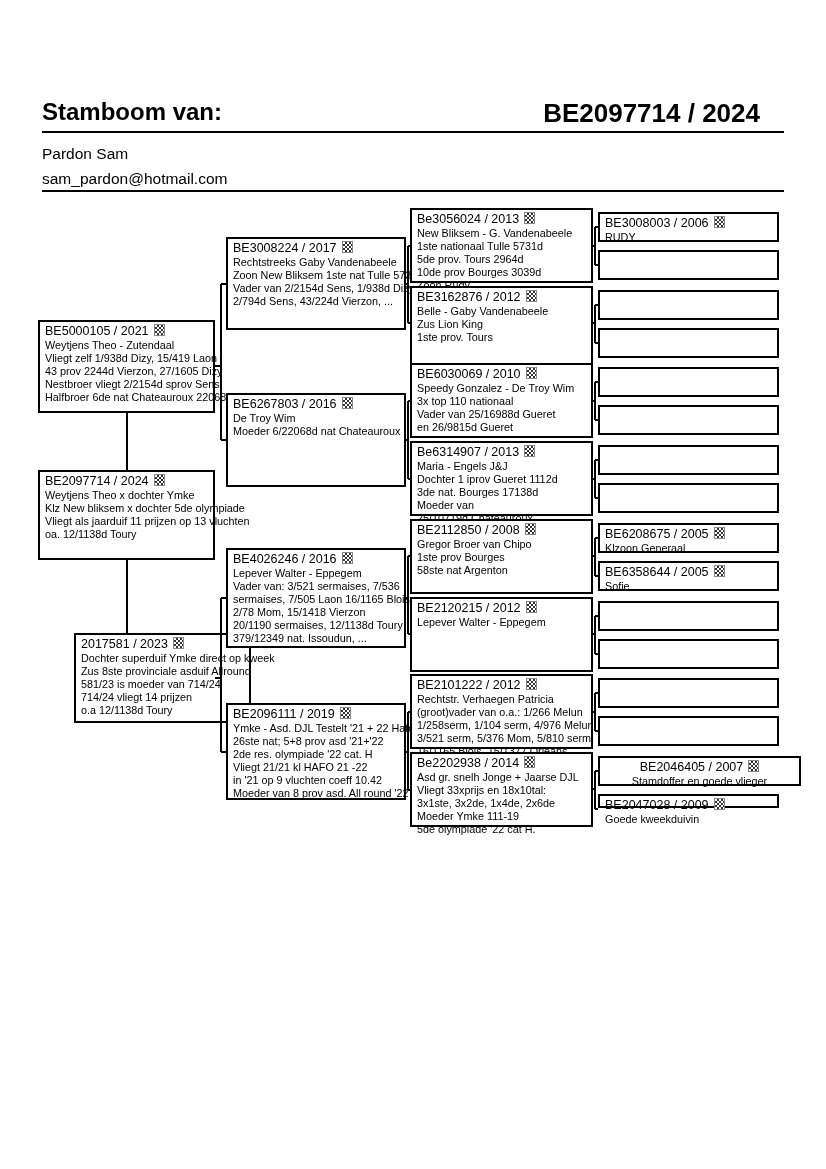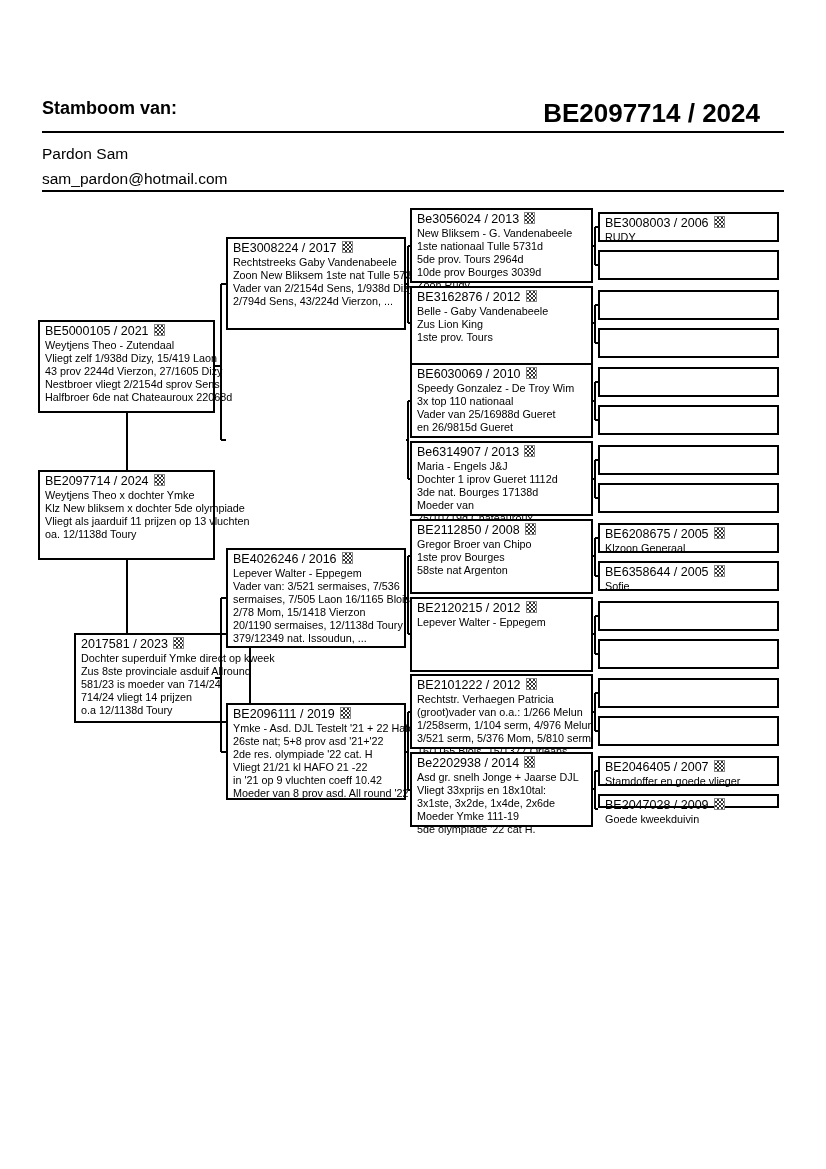--- a/index.html
+++ b/index.html
@@ -1,18 +1,18 @@
 <!DOCTYPE html>
 <html><head>
 <meta charset="utf-8">
 <style>
   html,body{margin:0;padding:0;background:#fff;}
   body{width:826px;height:1169px;font-family:"Liberation Sans",sans-serif;color:#000;}
   .page{position:relative;width:826px;height:1169px;background:#fff;overflow:hidden;}
-  .t-left{position:absolute;left:42px;top:98px;font-size:18px;font-weight:bold;}
+  .t-left{position:absolute;left:42px;top:98px;font-size:24px;font-weight:bold;}
   .t-right{position:absolute;right:66px;top:98px;font-size:26px;font-weight:bold;}
   .rule{position:absolute;left:42px;width:742px;height:2px;background:#000;}
   .rule1{top:131px;}
   .rule2{top:190px;}
   .owner-name{position:absolute;left:42px;top:145px;font-size:15.5px;}
   .owner-email{position:absolute;left:42px;top:170px;font-size:15.5px;}
   .tree{position:absolute;left:0;top:0;width:826px;height:1169px;}
   .box{position:absolute;border:2px solid #000;background:#fff;padding:2px 5px;box-sizing:border-box;overflow:visible;}
   .ring-row{font-size:12.5px;line-height:15px;white-space:nowrap;}
   .ring-icon{display:inline-block;width:9px;height:10px;margin-left:5px;vertical-align:-1px;
@@ -56,20 +56,25 @@
         <div class="bline">714/24 vliegt 14 prijzen</div>
         <div class="bline">o.a 12/1138d Toury</div>
       </div>
       <div class="box" style="left: 226px; top: 237px; width: 180px; height: 93px;">
         <div class="ring-row"><span>BE3008224 / 2017</span><span class="ring-icon"></span></div>
         <div class="bline">Rechtstreeks Gaby Vandenabeele</div>
         <div class="bline">Zoon New Bliksem 1ste nat Tulle 5731d</div>
         <div class="bline">Vader van 2/2154d Sens, 1/938d Dizy</div>
         <div class="bline">2/794d Sens, 43/224d Vierzon, ...</div>
       </div>
+      <div class="box" style="left: 226px; top: 393px; width: 180px; height: 94px;">
+        <div class="ring-row"><span>BE6267803 / 2016</span><span class="ring-icon"></span></div>
+        <div class="bline">De Troy Wim</div>
+        <div class="bline">Moeder 6/22068d nat Chateauroux</div>
+      </div>
       <div class="box" style="left: 226px; top: 548px; width: 180px; height: 100px;">
         <div class="ring-row"><span>BE4026246 / 2016</span><span class="ring-icon"></span></div>
         <div class="bline">Lepever Walter - Eppegem</div>
         <div class="bline">Vader van: 3/521 sermaises, 7/536</div>
         <div class="bline">sermaises, 7/505 Laon 16/1165 Blois</div>
         <div class="bline">2/78 Mom, 15/1418 Vierzon</div>
         <div class="bline">20/1190 sermaises, 12/1138d Toury</div>
         <div class="bline">379/12349 nat. Issoudun, ...</div>
       </div>
       <div class="box" style="left: 226px; top: 703px; width: 180px; height: 97px;">
@@ -152,21 +157,21 @@
         <div class="bline">Klzoon Generaal</div>
       </div>
       <div class="box" style="left: 598px; top: 561px; width: 181px; height: 30px;">
         <div class="ring-row"><span>BE6358644 / 2005</span><span class="ring-icon"></span></div>
         <div class="bline">Sofie</div>
       </div>
       <div class="box" style="left: 598px; top: 601px; width: 181px; height: 30px;"></div>
       <div class="box" style="left: 598px; top: 639px; width: 181px; height: 30px;"></div>
       <div class="box" style="left: 598px; top: 678px; width: 181px; height: 30px;"></div>
       <div class="box" style="left: 598px; top: 716px; width: 181px; height: 30px;"></div>
-      <div class="box" style="left: 598px; top: 756px; width: 181px; height: 30px;">
+      <div class="box" style="left: 598px; top: 756px; width: 203px; height: 30px; text-align: center;">
         <div class="ring-row"><span>BE2046405 / 2007</span><span class="ring-icon"></span></div>
         <div class="bline">Stamdoffer en goede vlieger</div>
       </div>
       <div class="box" style="left: 598px; top: 794px; width: 181px; height: 14px;">
         <div class="ring-row"><span>BE2047028 / 2009</span><span class="ring-icon"></span></div>
         <div class="bline">Goede kweekduivin</div>
       </div>
       <div class="cline" style="left: 126px; top: 413px; width: 2px; height: 57px;"></div>
       <div class="cline" style="left: 126px; top: 560px; width: 2px; height: 73px;"></div>
       <div class="cline" style="left: 215px; top: 365px; width: 6px; height: 2px;"></div>

